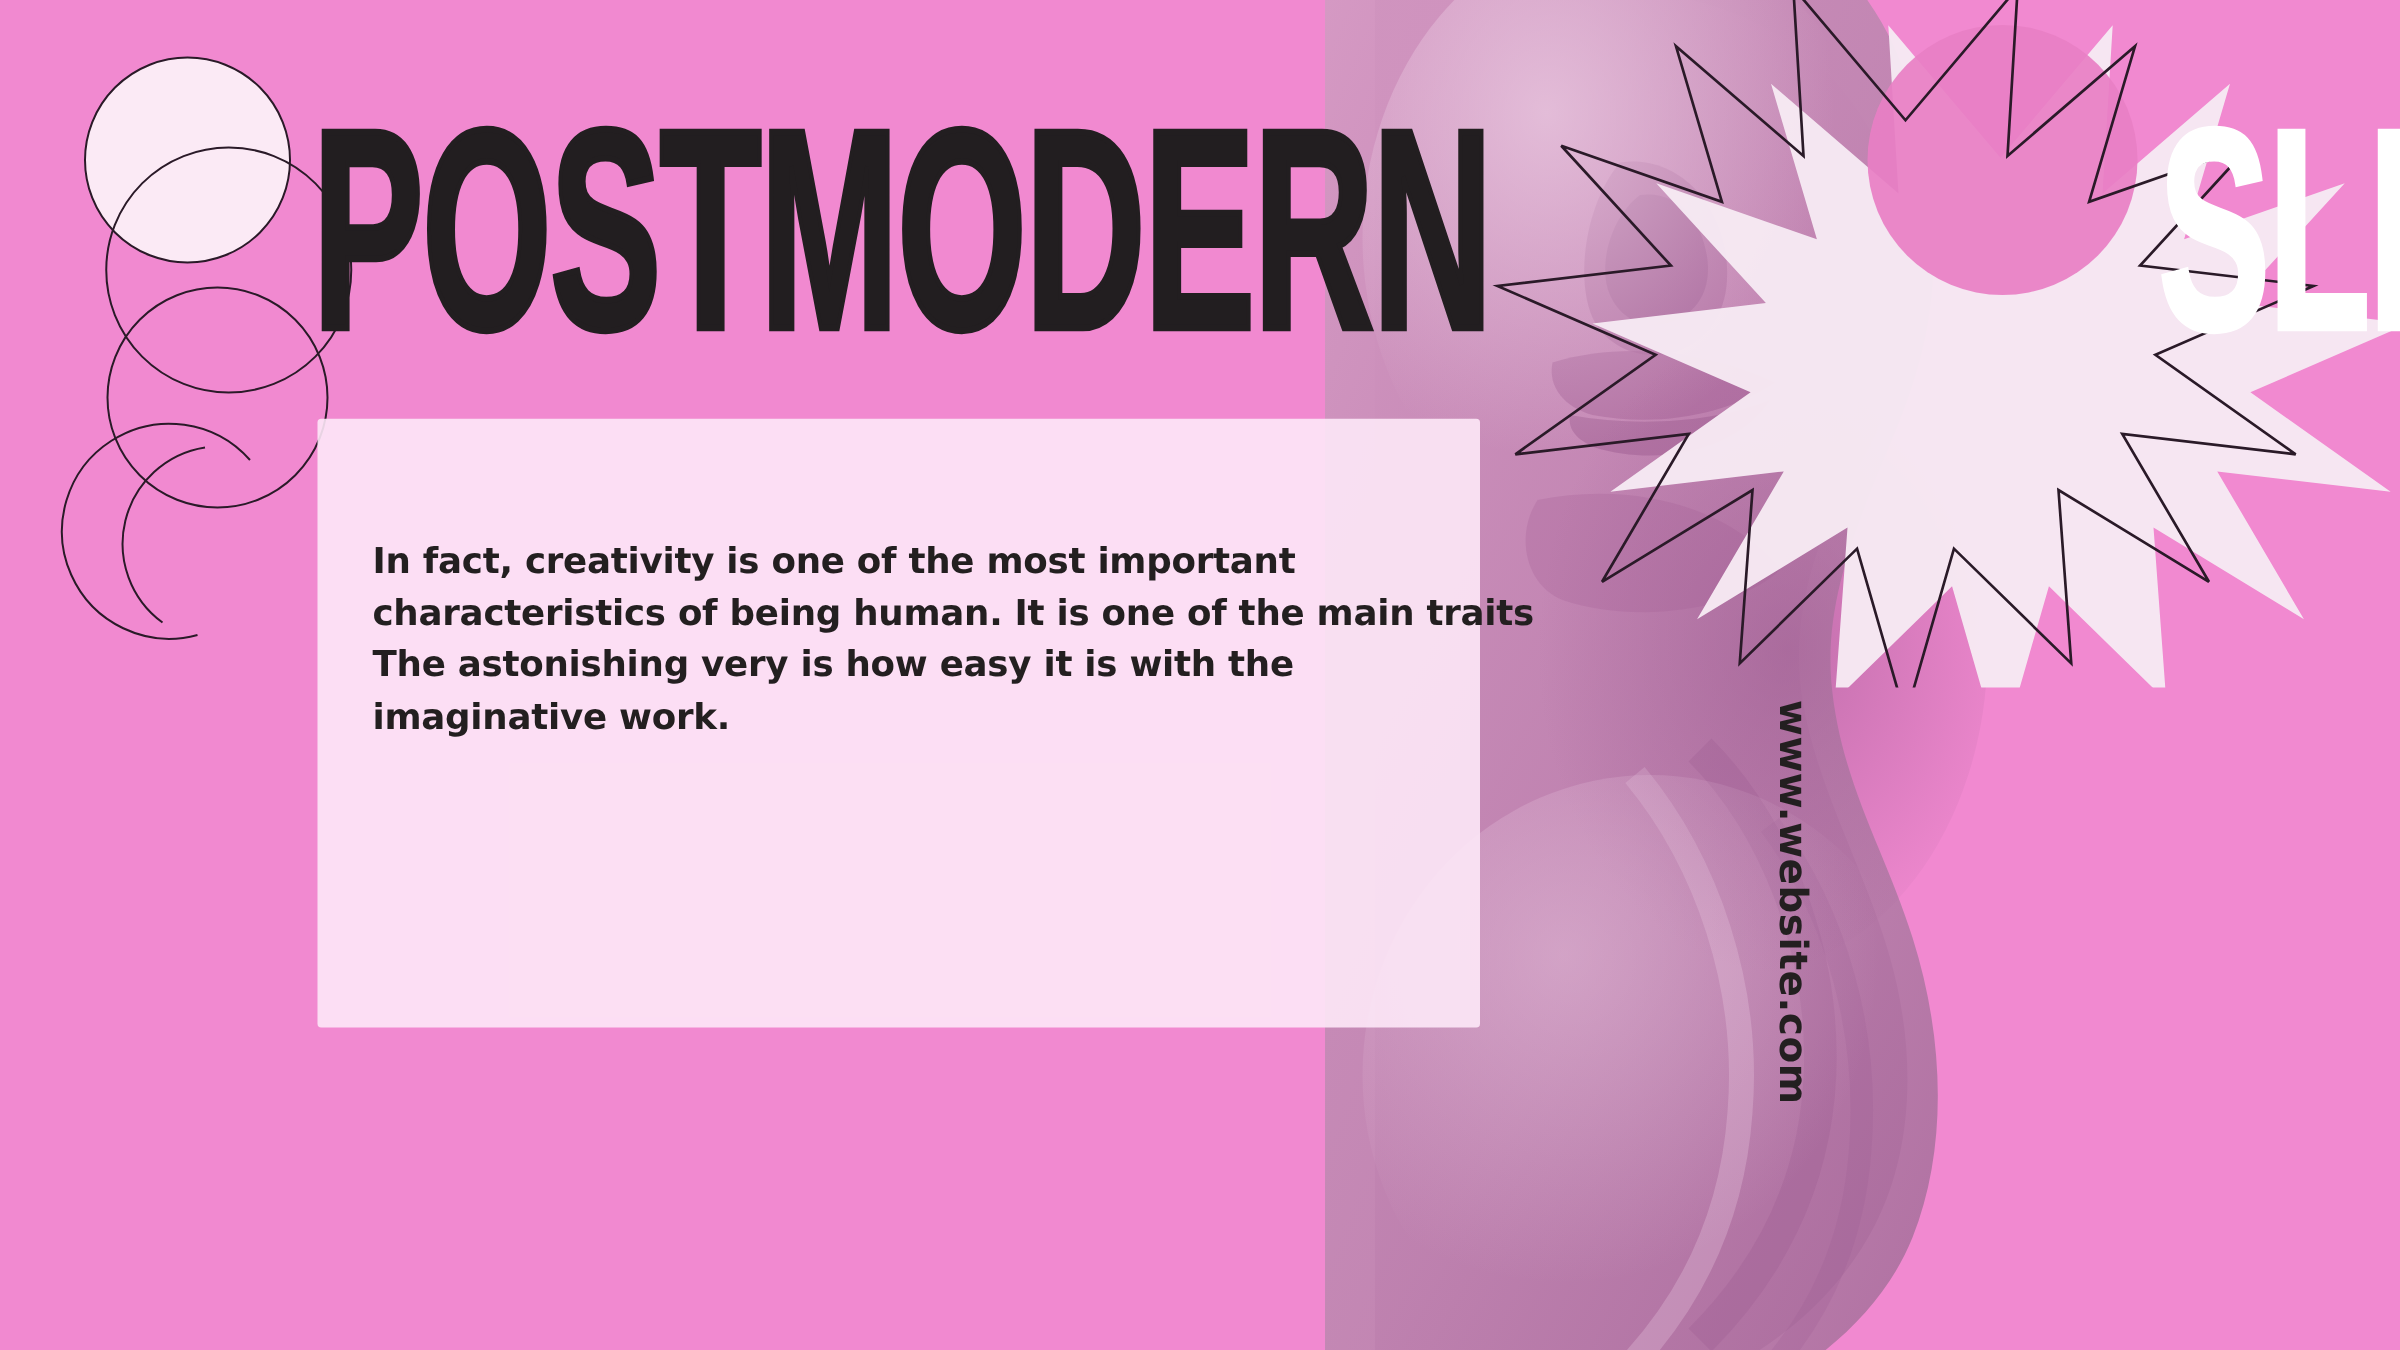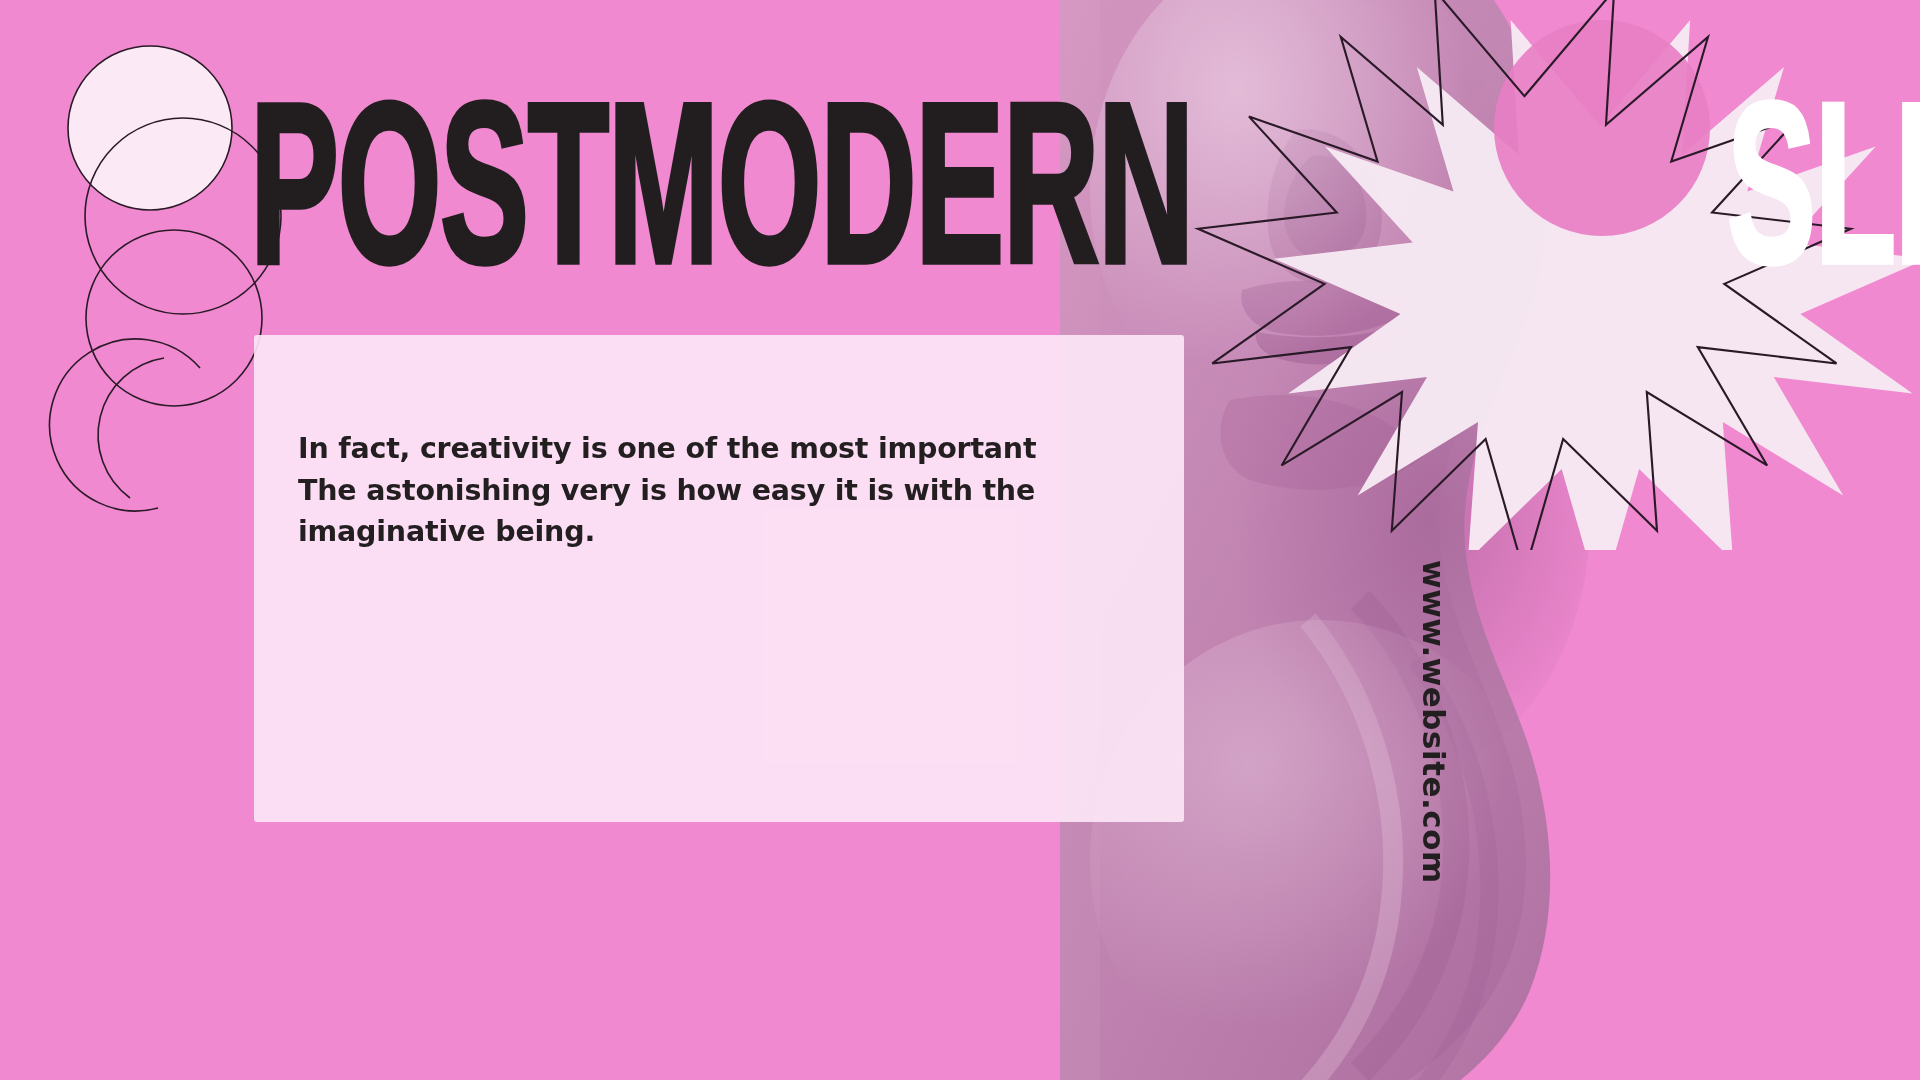--- a/index.html
+++ b/index.html
@@ -195,20 +195,21 @@
     </svg>
   </div>
 
   <h1 class="headline">
     <span class="w1">POSTMODERN</span><span class="w2">SLIDES</span>
   </h1>
 
   <div class="card">
     <div class="card-text">
       <span class="ln">In fact, creativity is one of the most important</span>
+      <span class="ln">characteristics of being human. It is one of the main traits</span>
       <span class="ln">The astonishing very is how easy it is with the</span>
-      <span class="ln">imaginative being.</span>
+      <span class="ln">imaginative work.</span>
     </div>
   </div>
 
   <div class="website">www.website.com</div>
 
 </div>
 
 </body></html>

